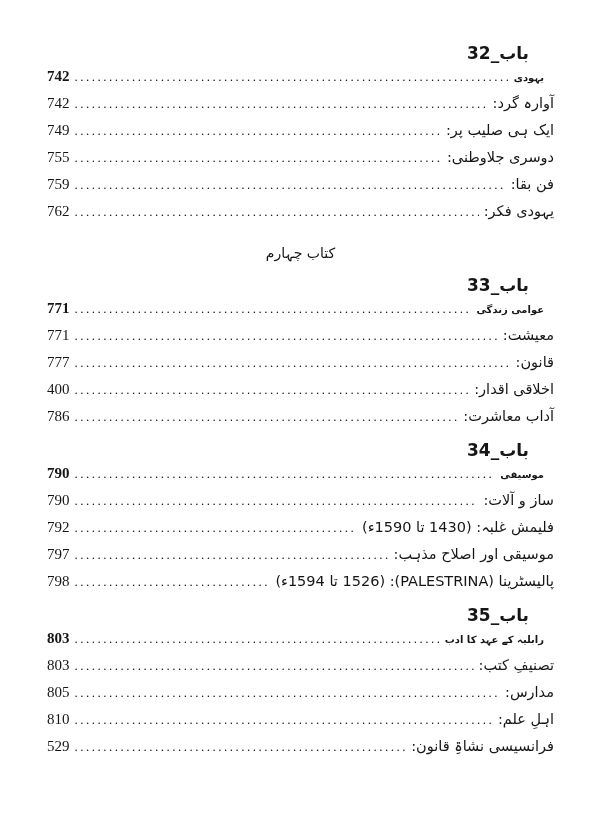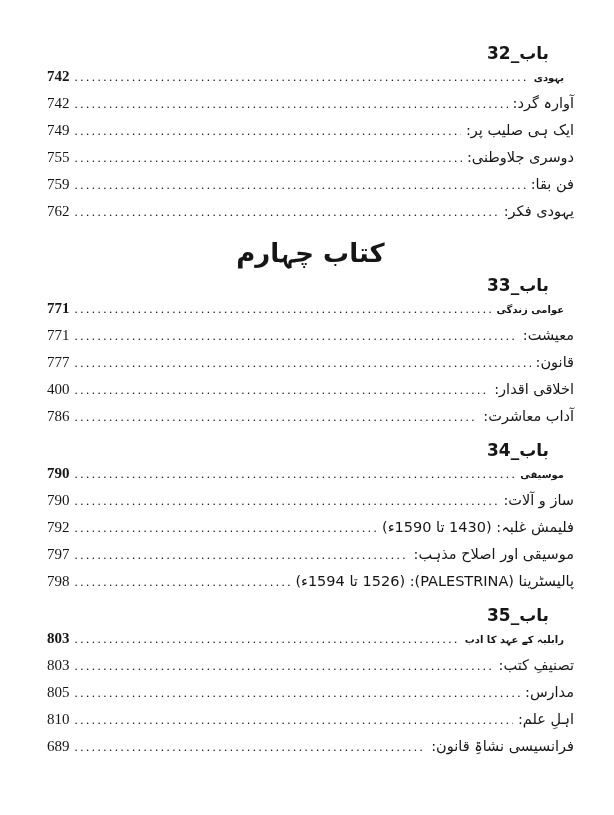--- a/index.html
+++ b/index.html
@@ -8,21 +8,21 @@
     height: 815px;
     background: #ffffff;
     color: #161616;
     font-family: "DejaVu Sans", sans-serif;
     overflow: hidden;
   }
   .page {
     box-sizing: border-box;
     width: 614px;
     height: 815px;
-    padding: 38px 40px 0 47px;
+    padding: 38px 60px 0 47px;
   }
   .chapter { margin: 0; }
   .chapter + .chapter { margin-top: 0; }
   .chapter.tight { margin-top: 2px; }
 
   .heading-row {
     direction: rtl;
     text-align: right;
     height: 30px;
     line-height: 30px;
@@ -71,22 +71,22 @@
     white-space: nowrap;
   }
   .title-row .page-num { font-weight: bold; }
 
   .book-divider {
     text-align: center;
     direction: rtl;
     margin: 8px 0 2px 0;
   }
   .book-title {
-    font-size: 26px;
-    font-weight: bold;
+    font-size: 14px;
+    font-weight: normal;
     height: 30px;
     line-height: 30px;
   }
   .book-subtitle {
     font-size: 15px;
     font-weight: bold;
     height: 24px;
     line-height: 24px;
   }
 </style>
@@ -217,17 +217,17 @@
       <span class="page-num">805</span>
     </div>
     <div class="row">
       <span class="label">اہلِ علم:</span>
       <span class="leader">............................................................................................................................................................................................................................................................................................................</span>
       <span class="page-num">810</span>
     </div>
     <div class="row">
       <span class="label">فرانسیسی نشاۃِ قانون:</span>
       <span class="leader">............................................................................................................................................................................................................................................................................................................</span>
-      <span class="page-num">689</span>
+      <span class="page-num">529</span>
     </div>
   </section>
 
 </div>
 
 </body></html>

